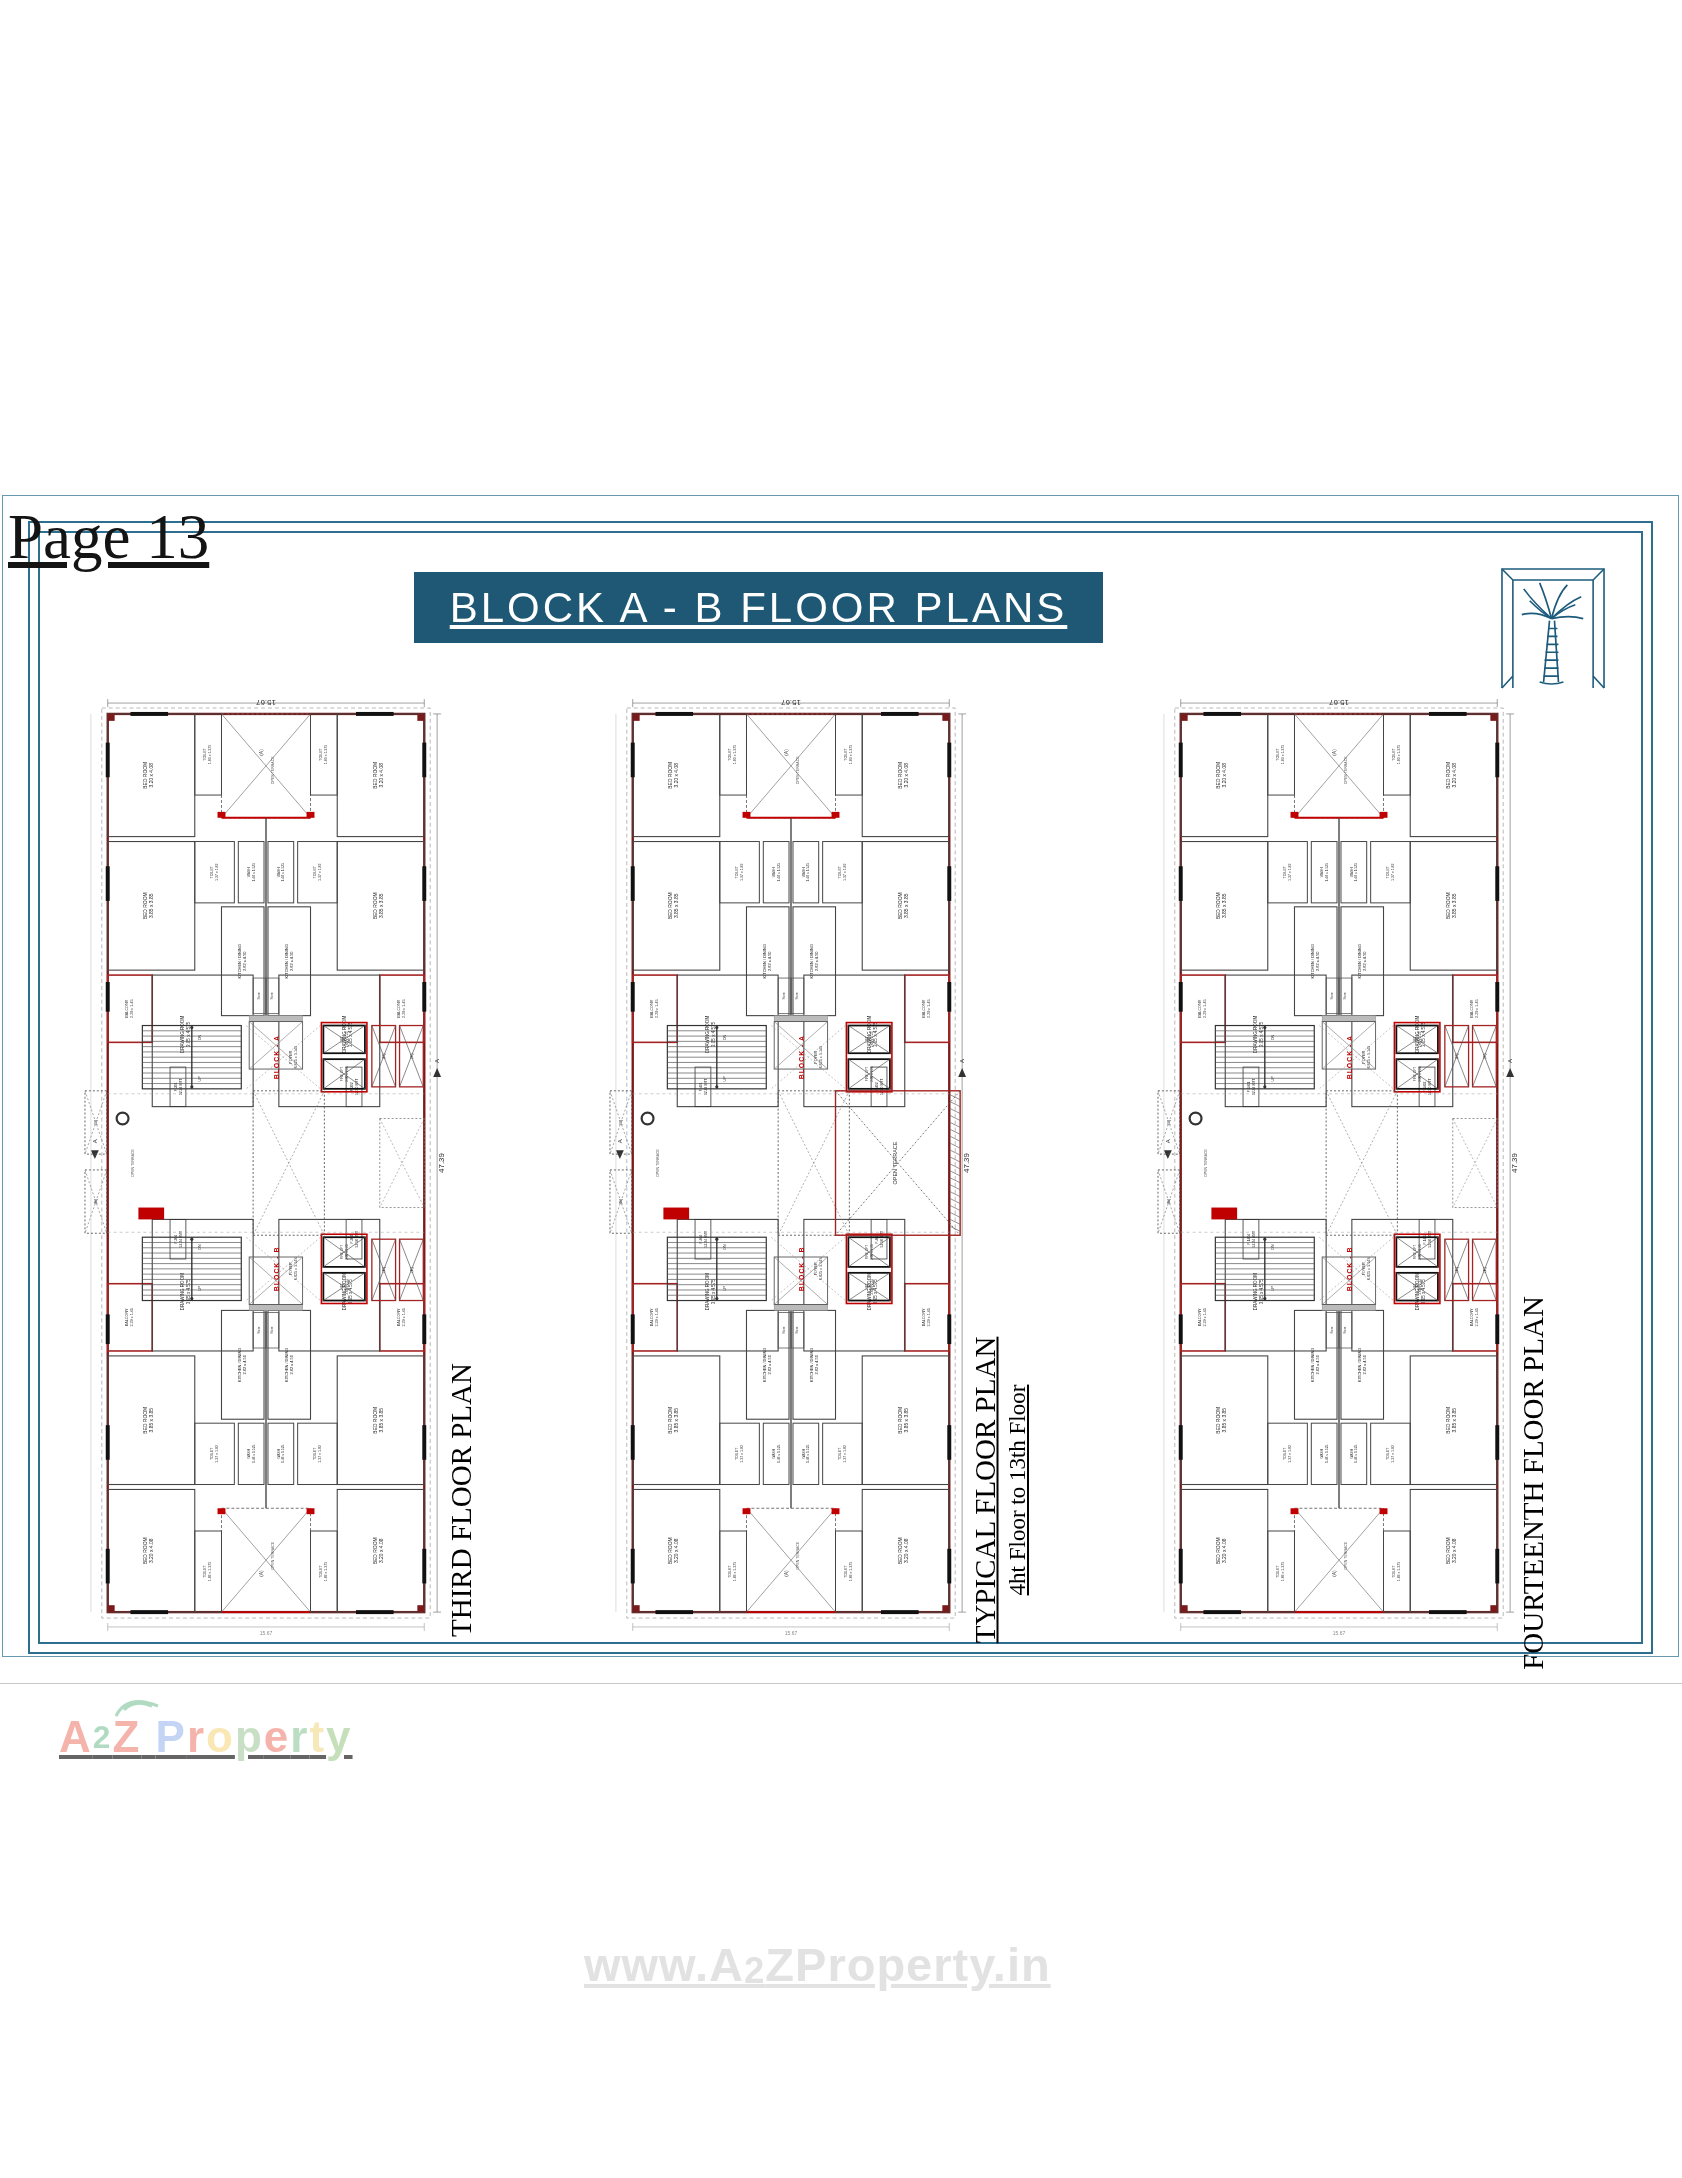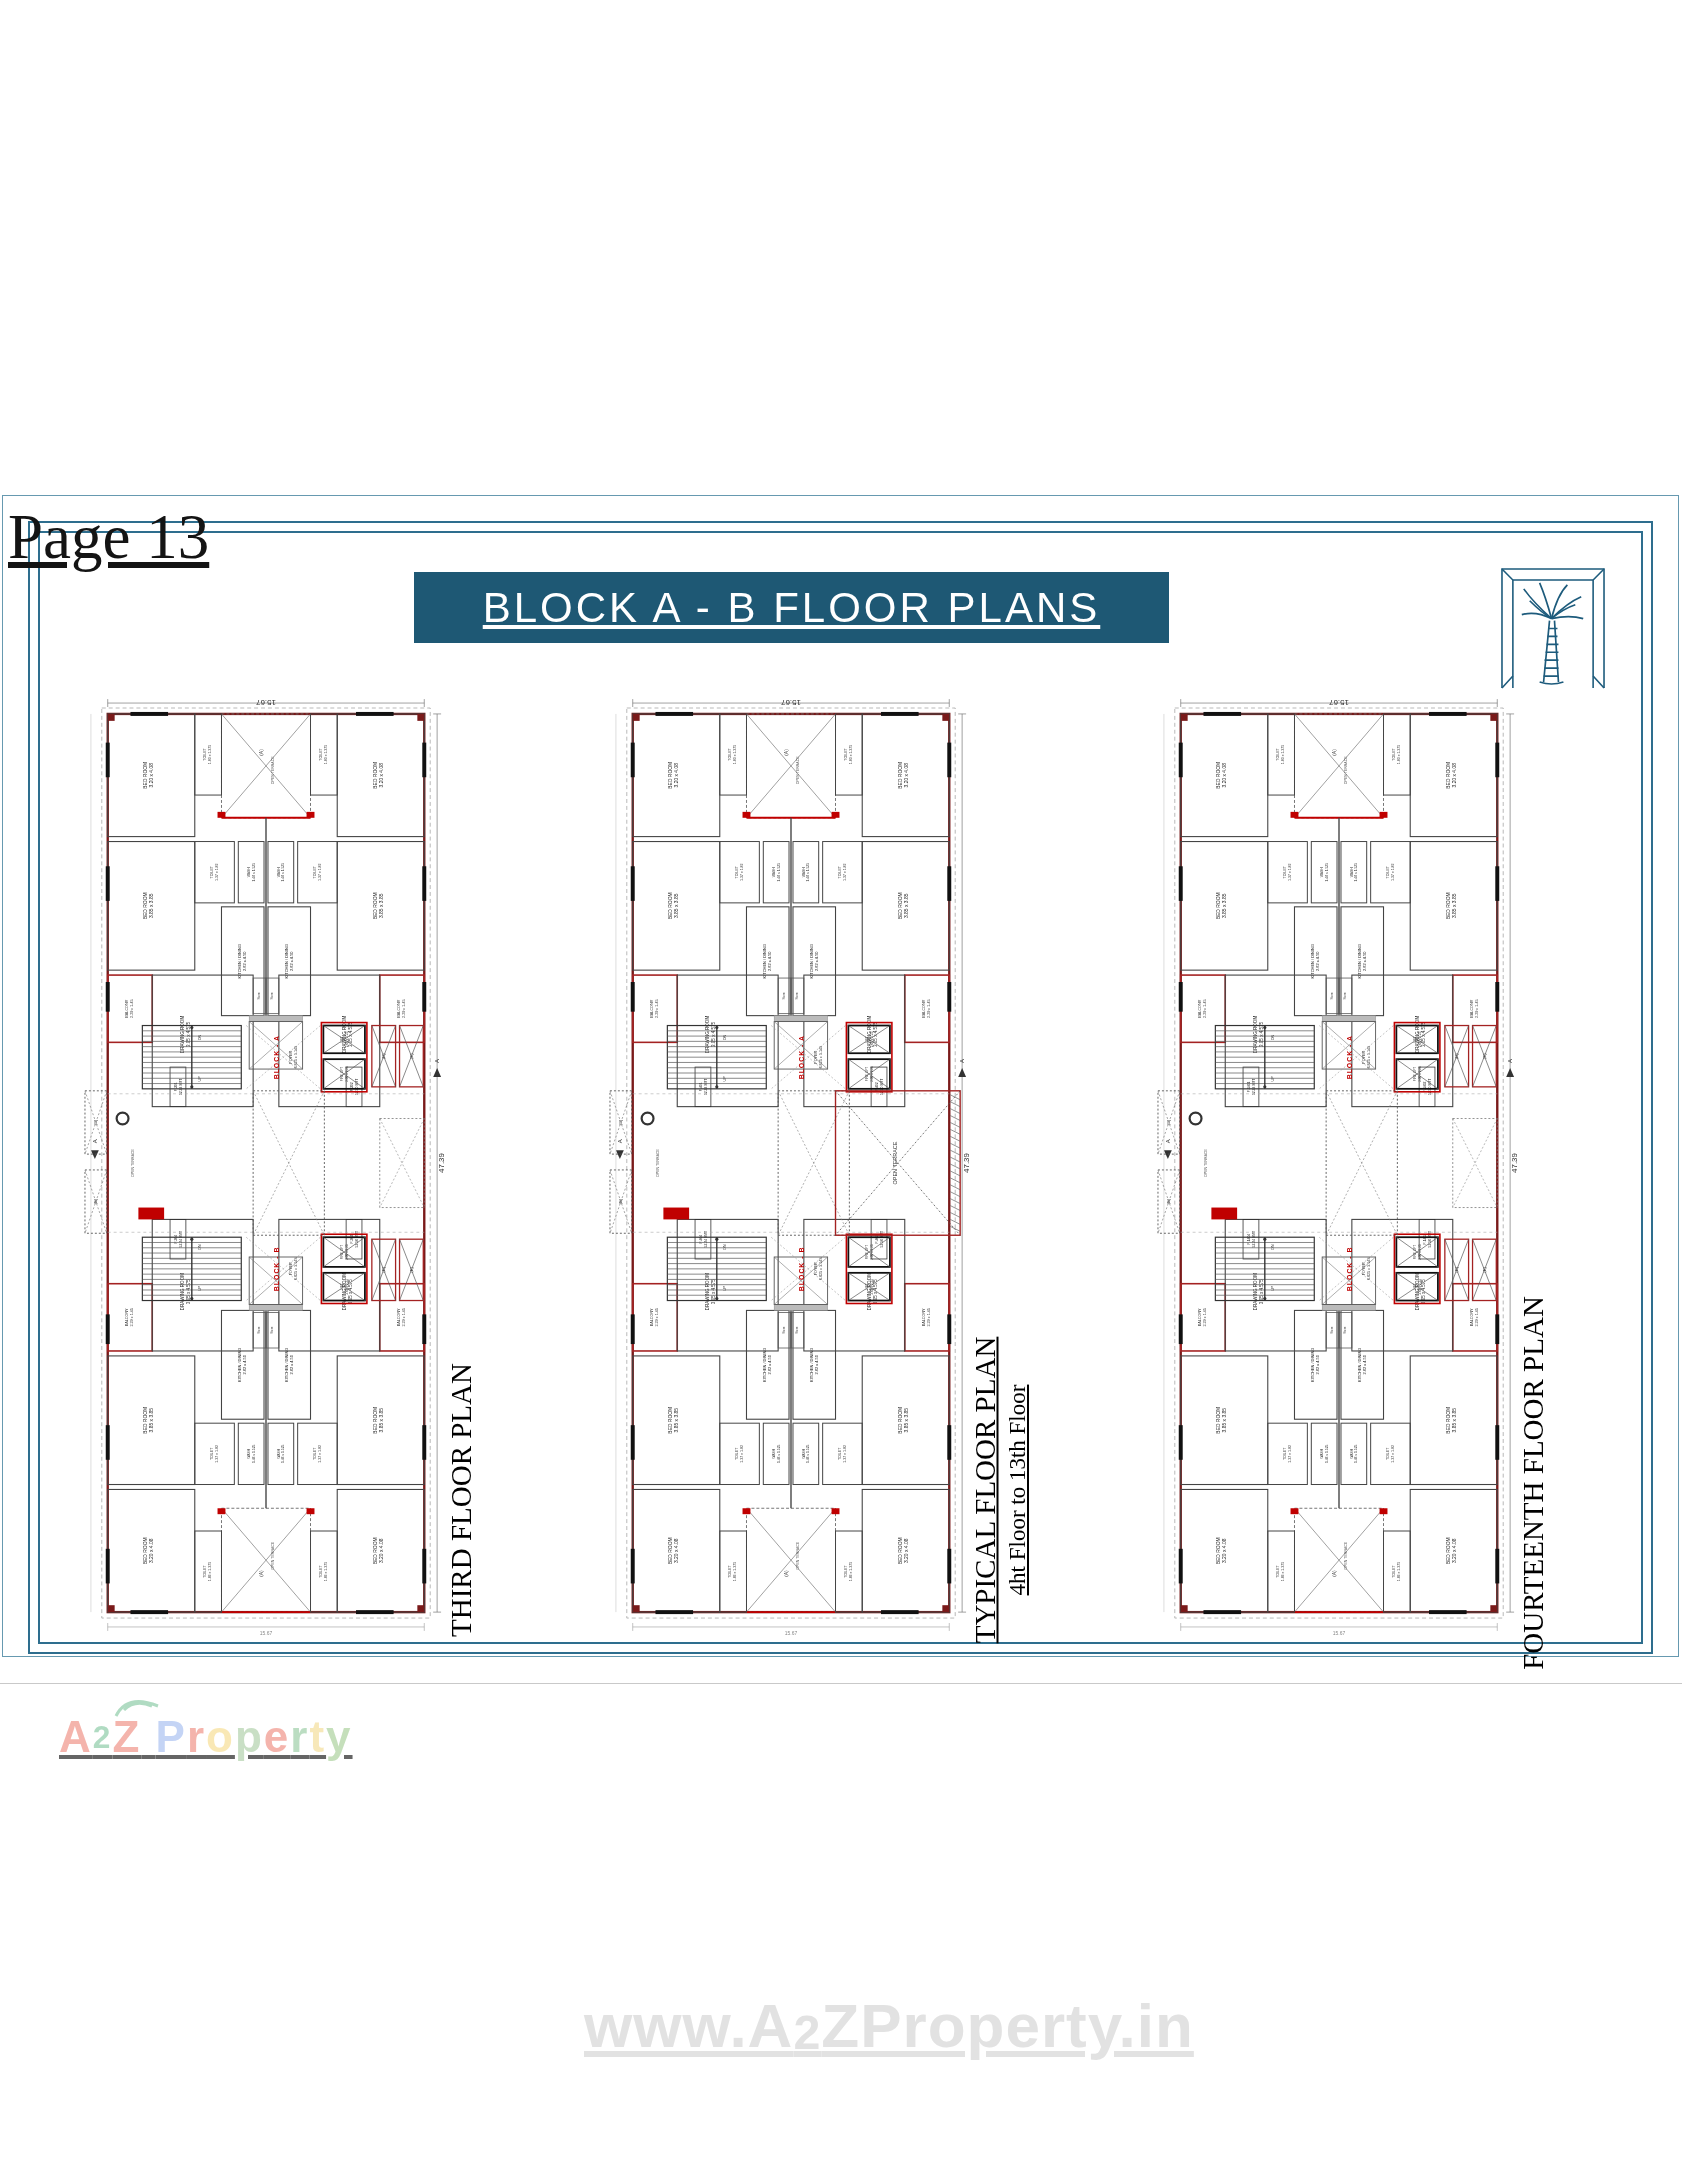--- a/index.html
+++ b/index.html
@@ -6,36 +6,36 @@
   body{width:1682px;height:2178px;position:relative;background:#ffffff;overflow:hidden;
        font-family:"Liberation Sans",sans-serif;}
   .abs{position:absolute;text-decoration:underline;}
   
   #frame-outer{left:2px;top:495px;width:1675px;height:1160px;border:1px solid #6699b0;}
   #frame-double{left:28px;top:521px;width:1621px;height:1129px;border:2px solid #2e6e8e;}
   #frame-double-inner{position:absolute;left:8px;top:8px;right:8px;bottom:8px;border:2px solid #2e6e8e;}
   
   #page-label{left:8px;top:501px;font-family:"Liberation Serif",serif;font-size:63px;color:#141414;z-index:5;}
   
-  #banner{left:414px;top:572px;width:755px;height:71px;background:#1e5874;color:#ffffff;
+  #banner{left:414px;top:572px;width:689px;height:71px;background:#1e5874;color:#ffffff;
           display:flex;align-items:center;justify-content:center;font-size:42px;letter-spacing:3px;z-index:4;}
   
   .plan-svg{position:absolute;top:693px;z-index:3;}
   .plan-title{position:absolute;transform:translate(-50%,-50%) rotate(-90deg);
               font-family:"Liberation Serif",serif;font-size:29px;color:#000;white-space:nowrap;z-index:4;}
   .plan-title.u{text-decoration:underline;}
   .plan-subtitle{position:absolute;transform:translate(-50%,-50%) rotate(-90deg);
               font-family:"Liberation Serif",serif;font-size:23px;color:#000;white-space:nowrap;
               text-decoration:underline;z-index:4;}
   
   #watermark{left:59px;top:1712px;font-size:44px;font-weight:bold;letter-spacing:2px;opacity:0.60;z-index:6;white-space:nowrap;}
   #watermark .sm{font-size:0.72em;vertical-align:0.12em;}
   #wm-curl{position:absolute;left:55px;top:-16px;}
   #faint-line{left:0;top:1683px;width:1682px;height:0;border-top:1px solid #c9c9c9;z-index:2;}
-  #url-watermark{left:584px;top:1990px;font-size:62px;font-weight:bold;color:#e2e2e2;letter-spacing:1px;z-index:6;white-space:nowrap;}
+  #url-watermark{left:584px;top:1937px;font-size:47px;font-weight:bold;color:#e2e2e2;letter-spacing:1px;z-index:6;white-space:nowrap;}
   #url-watermark .sm{font-size:0.78em;vertical-align:-0.05em;}
   #logo-box{left:1500px;top:567px;z-index:4;}
 </style>
 </head>
 <body>
 
 <div class="abs" id="frame-outer"></div>
 <div class="abs" id="frame-double">
   <div id="frame-double-inner"></div>
 </div>

